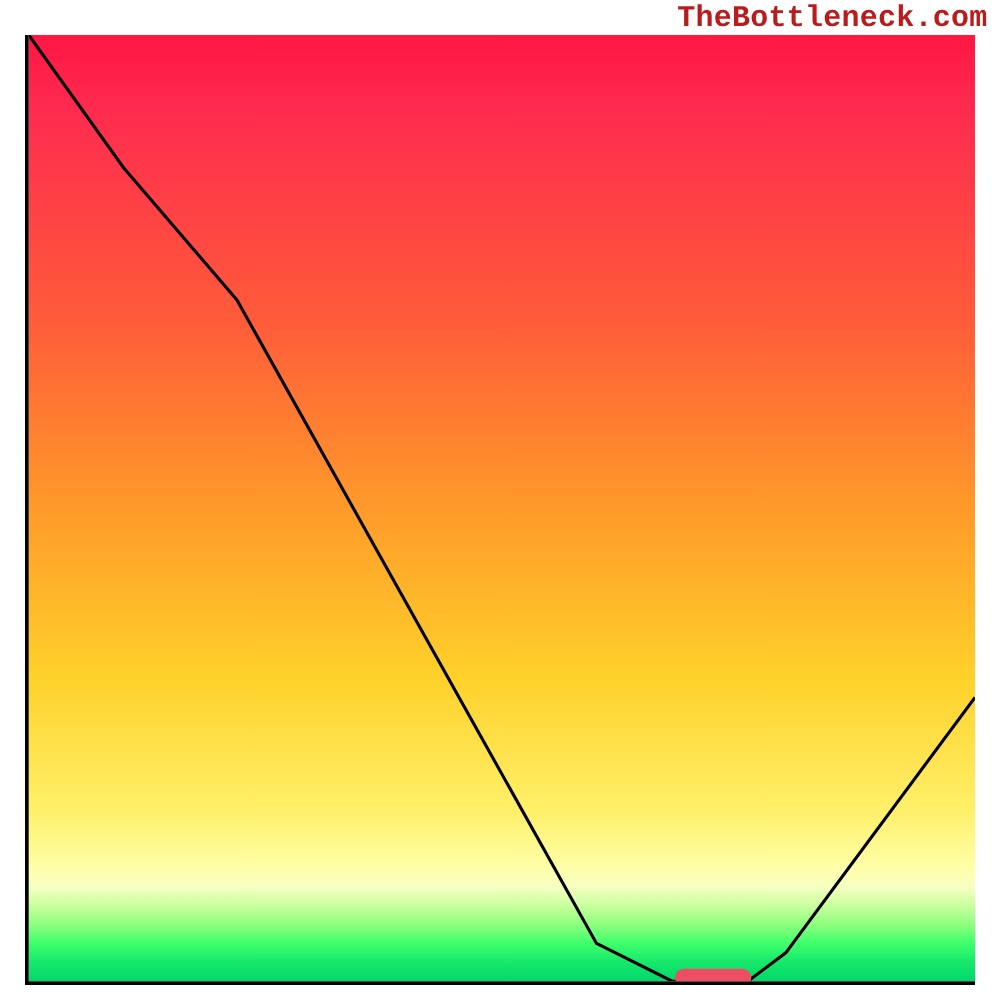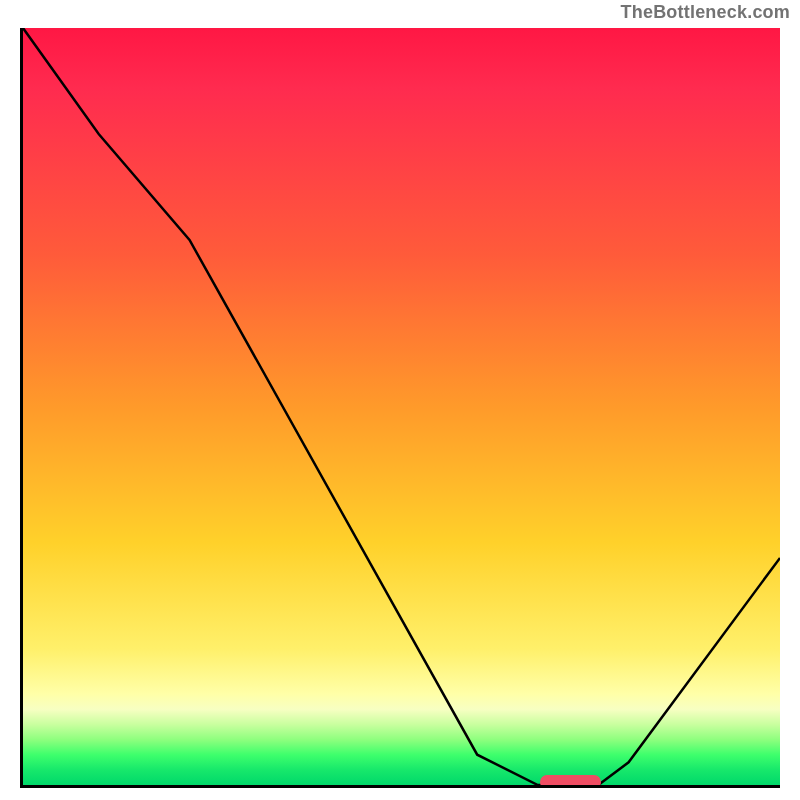--- a/index.html
+++ b/index.html
@@ -12,24 +12,25 @@
   }
   .container {
     position: relative;
     width: 800px;
     height: 800px;
   }
   .watermark {
     position: absolute;
     top: 2px;
     right: 10px;
-    font-size: 18px;
+    font-size: 24px;
     font-weight: bold;
-    color: #737373;
+    color: #b91c1c;
     letter-spacing: 0.2px;
+    font-family: Liberation Mono, monospace;
   }
   .plot {
     position: absolute;
     left: 20px;
     top: 28px;
     width: 760px;
     height: 760px;
     border-left: 3px solid #000;
     border-bottom: 3px solid #000;
     box-sizing: border-box;

